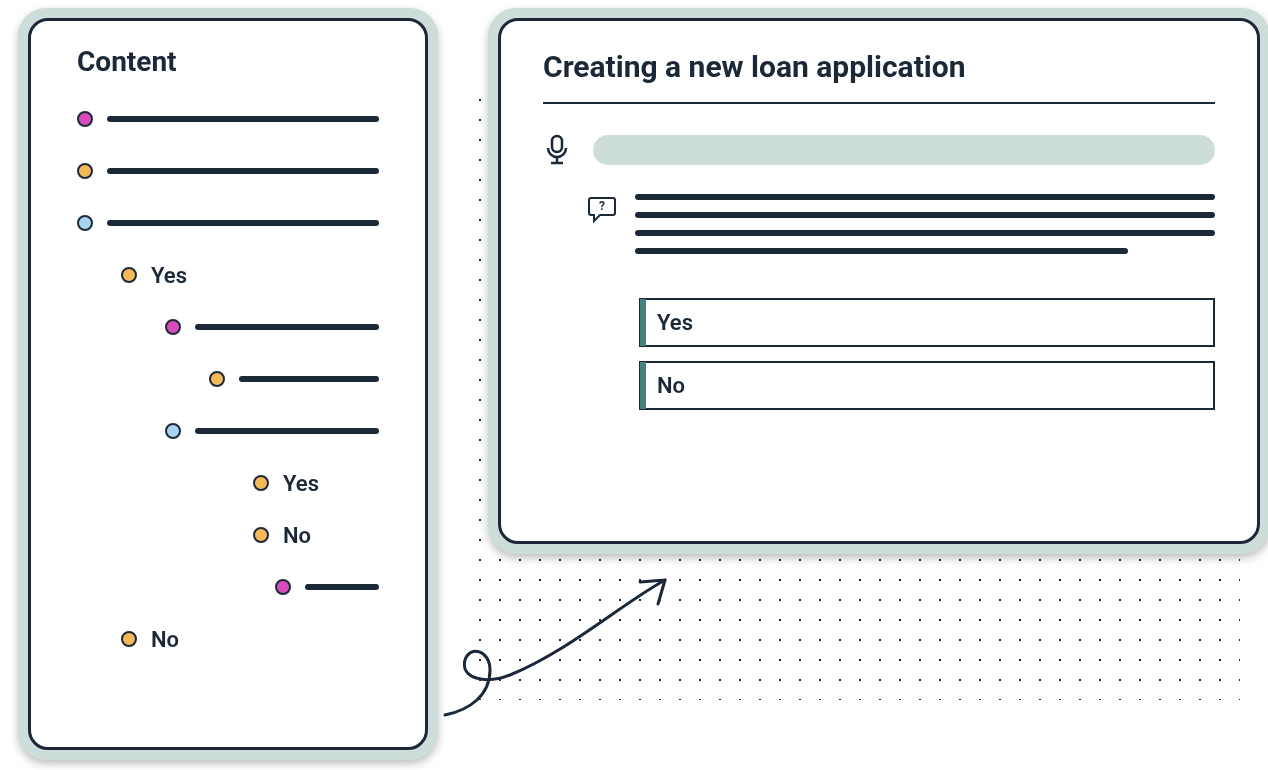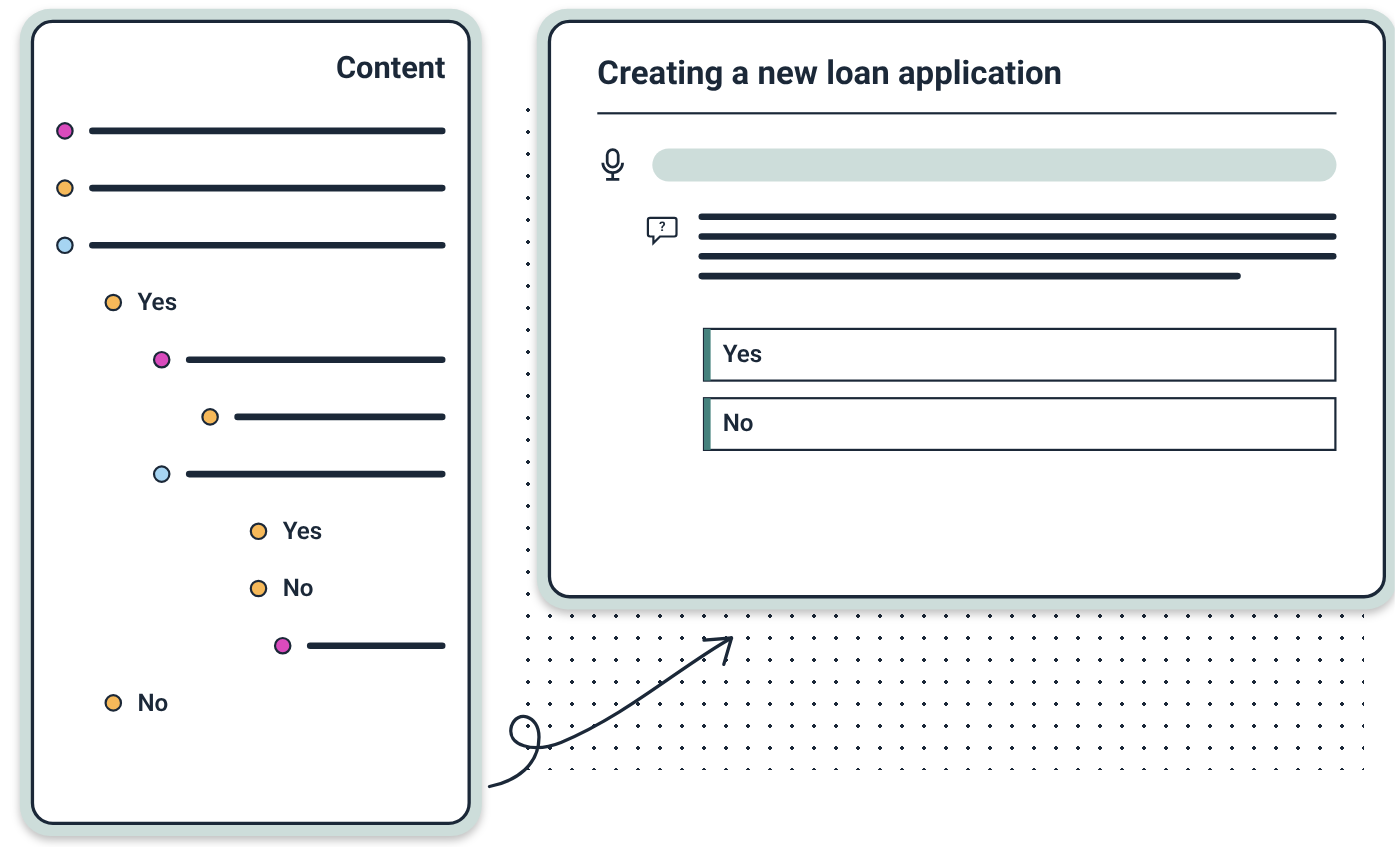--- a/index.html
+++ b/index.html
@@ -35,21 +35,21 @@
   }
   .card-inner {
     background: #fff;
     border: 3px solid #1b2838;
     border-radius: 20px;
     height: 100%;
   }
 
   
   #tree-card { left: 18px; top: 8px; width: 420px; height: 752px; }
-  #tree-card .card-inner { padding: 24px 20px; text-align: right; }
+  #tree-card .card-inner { padding: 24px 46px; }
 
   .tree-title {
     font-size: 28px;
     font-weight: 700;
     margin: 0 0 28px 0;
   }
 
   .tree-row {
     display: flex;
     align-items: center;

